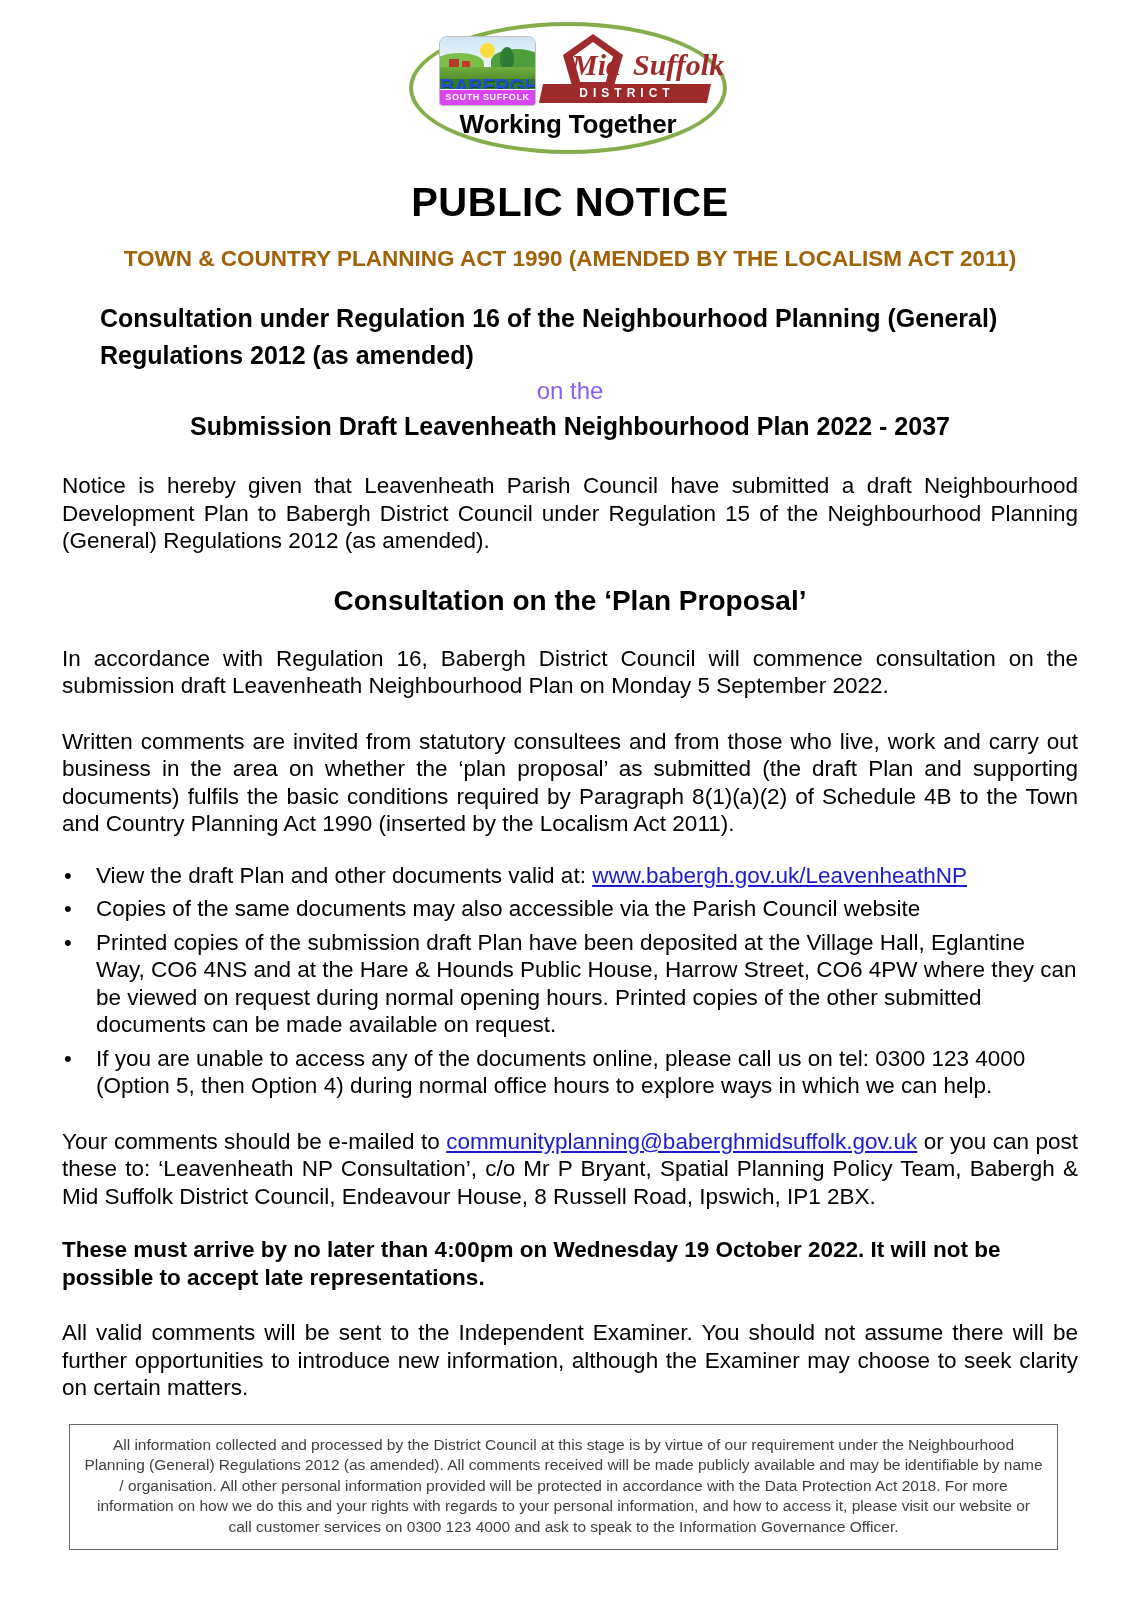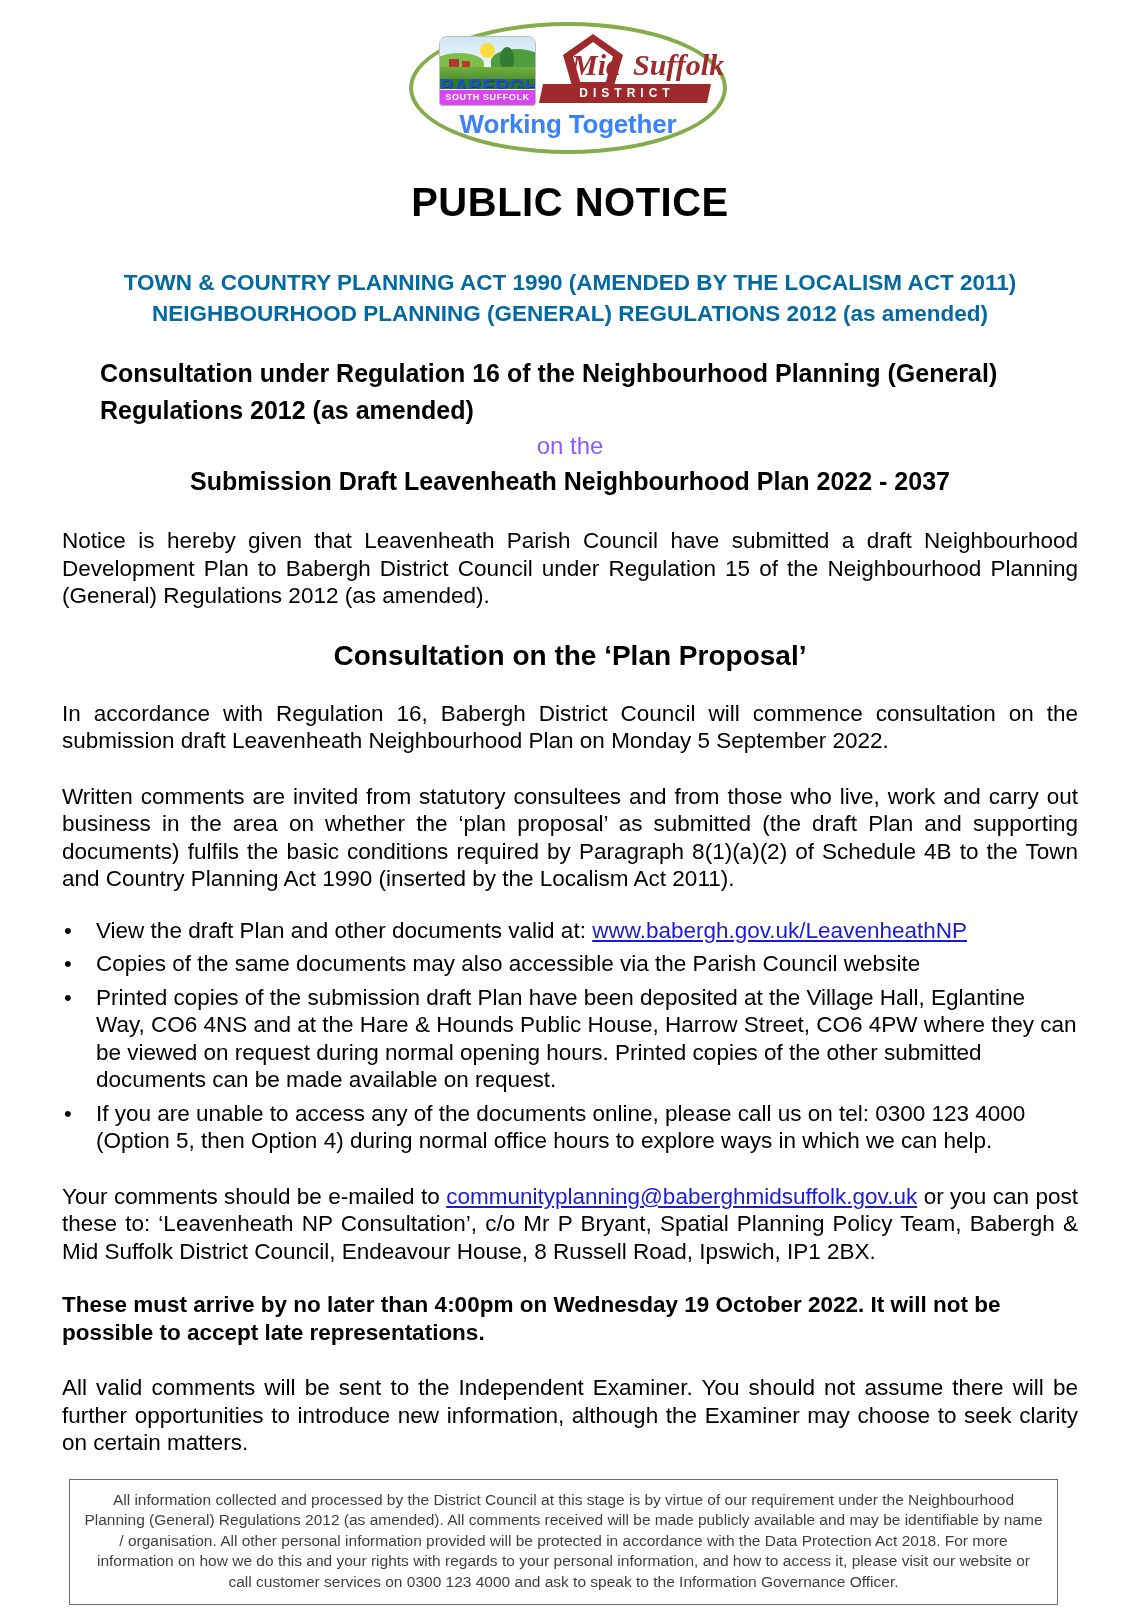--- a/index.html
+++ b/index.html
@@ -210,42 +210,42 @@
     padding-left: 4px;
   }
   .logo-tagline {
     position: absolute;
     left: 0; top: 95px;
     width: 318px;
     text-align: center;
     font-family: "Liberation Sans", sans-serif;
     font-weight: bold;
     font-size: 26px;
-    color: #3b82f6;
+    color: #000000;
     letter-spacing: -0.2px;
   }
 
   
   .content {
     padding: 0 62px 0 62px;
   }
   h1.notice-title {
     text-align: center;
     font-size: 40px;
     font-weight: bold;
     margin: 18px 0 0 0;
     letter-spacing: 0.5px;
     color: #000;
   }
   .act-lines {
     text-align: center;
     font-size: 22.5px;
     font-weight: bold;
-    color: #0369a1;
-    margin-top: 42px;
+    color: #a16207;
+    margin-top: 18px;
     line-height: 31px;
   }
   .reg-heading {
     text-align: left;
     font-size: 25px;
     font-weight: bold;
     line-height: 37px;
     margin-top: 26px;
     color: #000;
     padding: 0 38px;
@@ -367,21 +367,20 @@
       <div class="logo-tagline">Working Together</div>
     </div>
   </div>
 
   <div class="content">
 
     <h1 class="notice-title">PUBLIC NOTICE</h1>
 
     <div class="act-lines">
       <div>TOWN &amp; COUNTRY PLANNING ACT 1990 (AMENDED BY THE LOCALISM ACT 2011)</div>
-      <div>NEIGHBOURHOOD PLANNING (GENERAL) REGULATIONS 2012 (as amended)</div>
     </div>
 
     <div class="reg-heading">Consultation under Regulation 16 of the Neighbourhood Planning (General) Regulations 2012 (as amended)</div>
     <div class="on-the">on the</div>
     <div class="sub-heading">Submission Draft Leavenheath Neighbourhood Plan 2022 - 2037</div>
 
     <p class="body">Notice is hereby given that Leavenheath Parish Council have submitted a draft Neighbourhood Development Plan to Babergh District Council under Regulation 15 of the Neighbourhood Planning (General) Regulations 2012 (as amended).</p>
 
     <div class="plan-proposal-heading">Consultation on the ‘Plan Proposal’</div>
 

